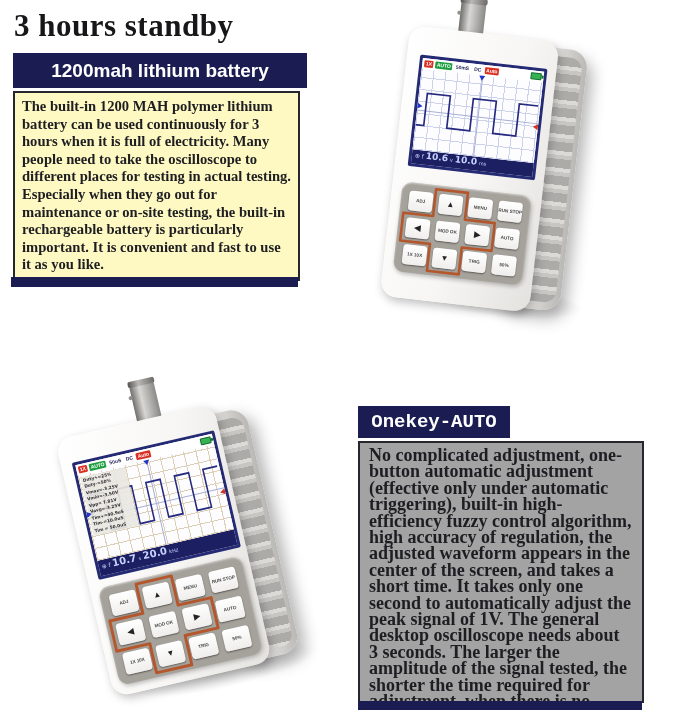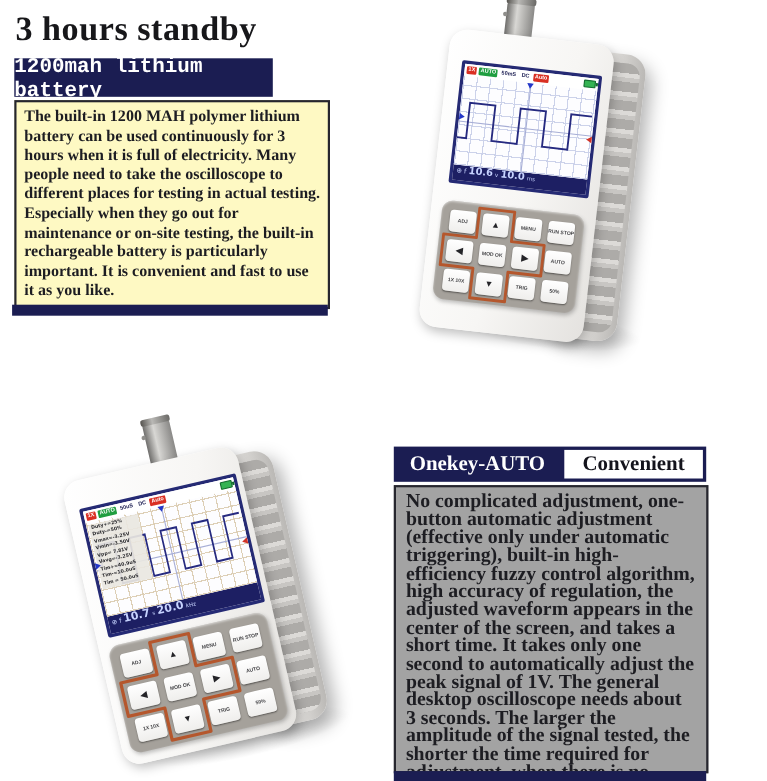--- a/index.html
+++ b/index.html
@@ -4,24 +4,24 @@
 <style>
   html,body{margin:0;padding:0;background:#fff;}
   #canvas{position:relative;width:697px;height:710px;background:#fff;overflow:hidden;
           font-family:"Liberation Serif",serif;}
 
   
   .sec-heading{position:absolute;font-weight:700;color:#17171a;white-space:nowrap;}
   #battery-heading{left:14px;top:8px;font-size:31px;letter-spacing:.5px;}
   #auto-heading{left:356px;top:370px;font-size:23px;}
 
-  .navy{background:#1b1d52;}
-  #battery-banner{position:absolute;left:13px;top:53px;width:235px;height:35px;
+  .navy{background:#1b1d52;font-family:Liberation Mono, monospace;}
+  #battery-banner{position:absolute;left:13px;top:53px;width:294px;height:35px;
     display:flex;align-items:center;justify-content:center;color:#fff;
-    font-family:Liberation Mono, monospace;font-weight:700;font-size:19px;}
+    font-family:Liberation Sans, sans-serif;font-weight:700;font-size:19px;}
   #battery-box{position:absolute;left:13px;top:91px;width:269px;height:176px;
     border:2px solid #26262e;background:#fef9c3;padding:5px 7px;
     font-weight:700;font-size:14.6px;line-height:17.6px;color:#1d1d22;overflow:hidden;}
   #battery-bar{position:absolute;left:11px;top:277px;width:287px;height:10px;}
 
   #auto-banner{position:absolute;left:358px;top:406px;width:284px;height:32px;display:flex;}
   #auto-banner .cell-l{width:152px;display:flex;align-items:center;justify-content:center;
     color:#fff;font-weight:700;font-size:19px;}
   #auto-banner .cell-r{width:126px;background:#fff;border:3px solid #1b1d52;
     display:flex;align-items:center;justify-content:center;color:#14141c;
@@ -107,21 +107,20 @@
 
   <div class="sec-heading" id="battery-heading">3 hours standby</div>
   <div id="battery-banner" class="navy">
     <span>1200mah lithium battery</span>
   </div>
   <div id="battery-box">The built-in 1200 MAH polymer lithium battery can be used continuously for 3 hours when it is full of electricity. Many people need to take the oscilloscope to different places for testing in actual testing. Especially when they go out for maintenance or on-site testing, the built-in rechargeable battery is particularly important. It is convenient and fast to use it as you like.</div>
   <div id="battery-bar" class="navy"></div>
 
   <div id="auto-banner">
     <div class="cell-l navy">Onekey-AUTO</div>
-    <div class="cell-r">Convenient</div>
   </div>
   <div id="auto-box">No complicated adjustment, one-button automatic adjustment (effective only under automatic triggering), built-in high-efficiency fuzzy control algorithm, high accuracy of regulation, the adjusted waveform appears in the center of the screen, and takes a short time. It takes only one second to automatically adjust the peak signal of 1V. The general desktop oscilloscope needs about 3 seconds. The larger the amplitude of the signal tested, the shorter the time required for adjustment, when there is no signal. It takes the longest time to adjust when input nothing</div>
   <div id="auto-bar" class="navy"></div>
 
   <div class="scope" id="scope-top" style="left:390px;top:8px;width:210px;height:312px;transform:rotate(6.5deg);transform-origin:90px 150px;">
     <div class="shadow" style="left:40px;top:272px;width:170px;height:34px;"></div>
     <div class="side" style="left:120px;top:32px;width:66px;height:262px;"></div>
     <div class="bnc" style="left:54px;top:-4px;height:36px;"></div>
     <div class="front" style="left:6px;top:26px;width:150px;height:272px;">
       <div class="screen" style="left:13px;top:28px;width:122px;height:106px;">

